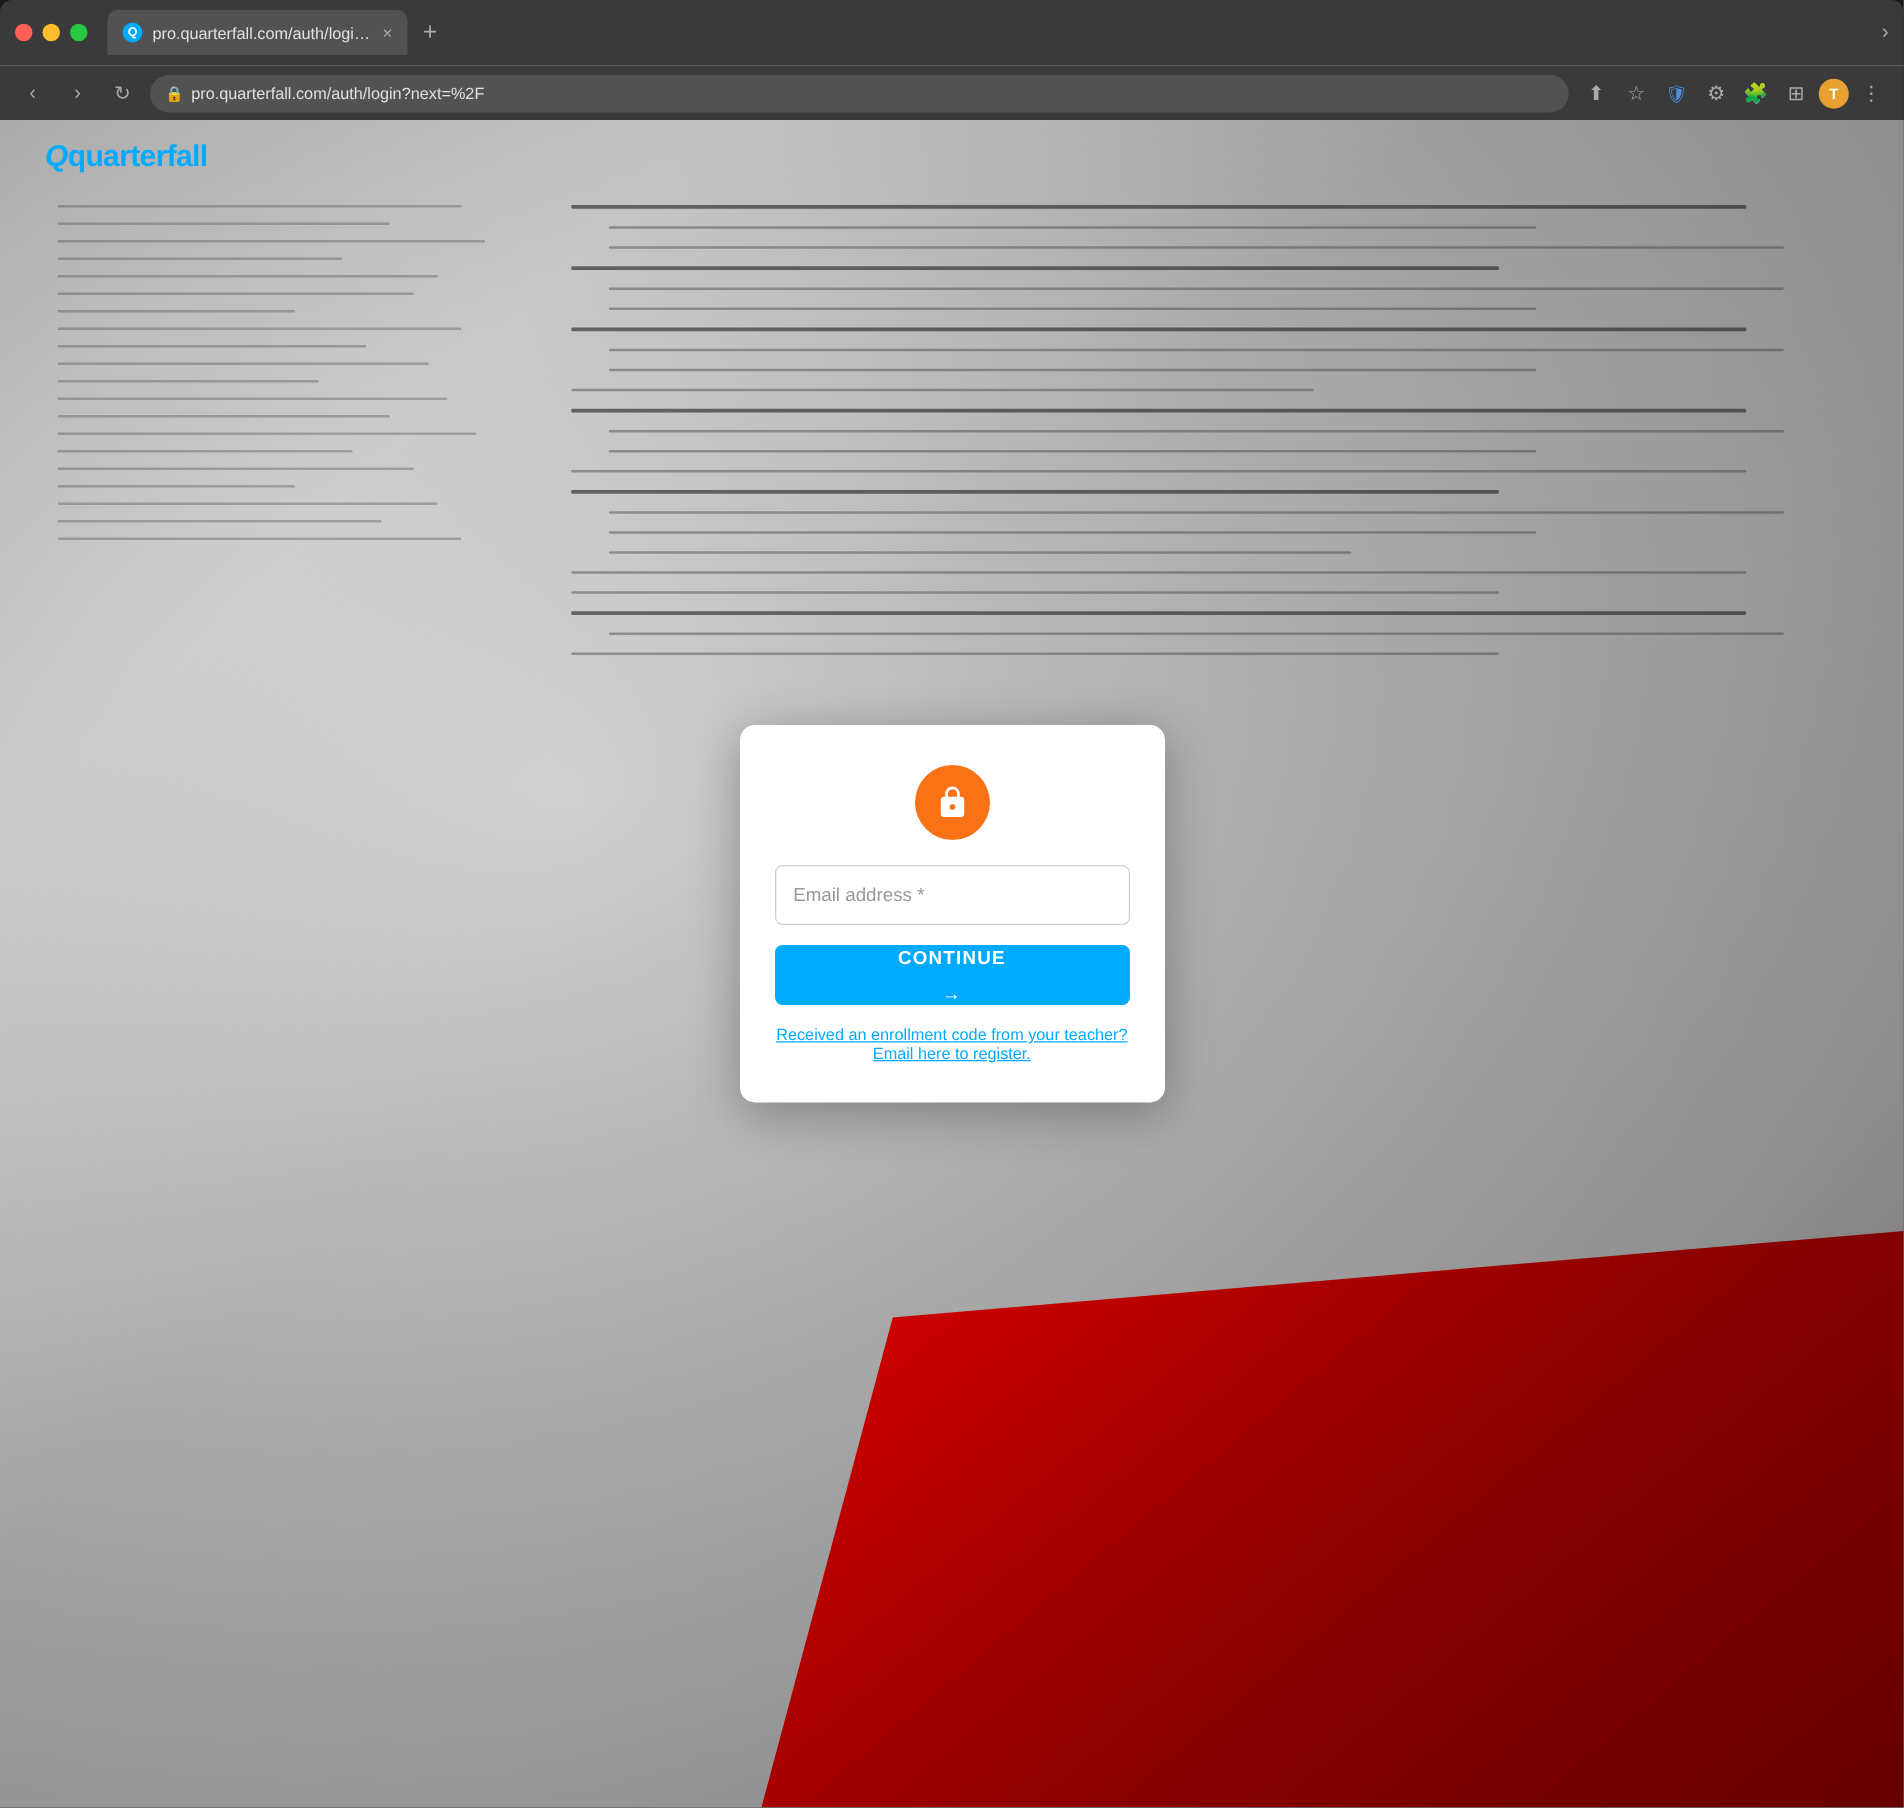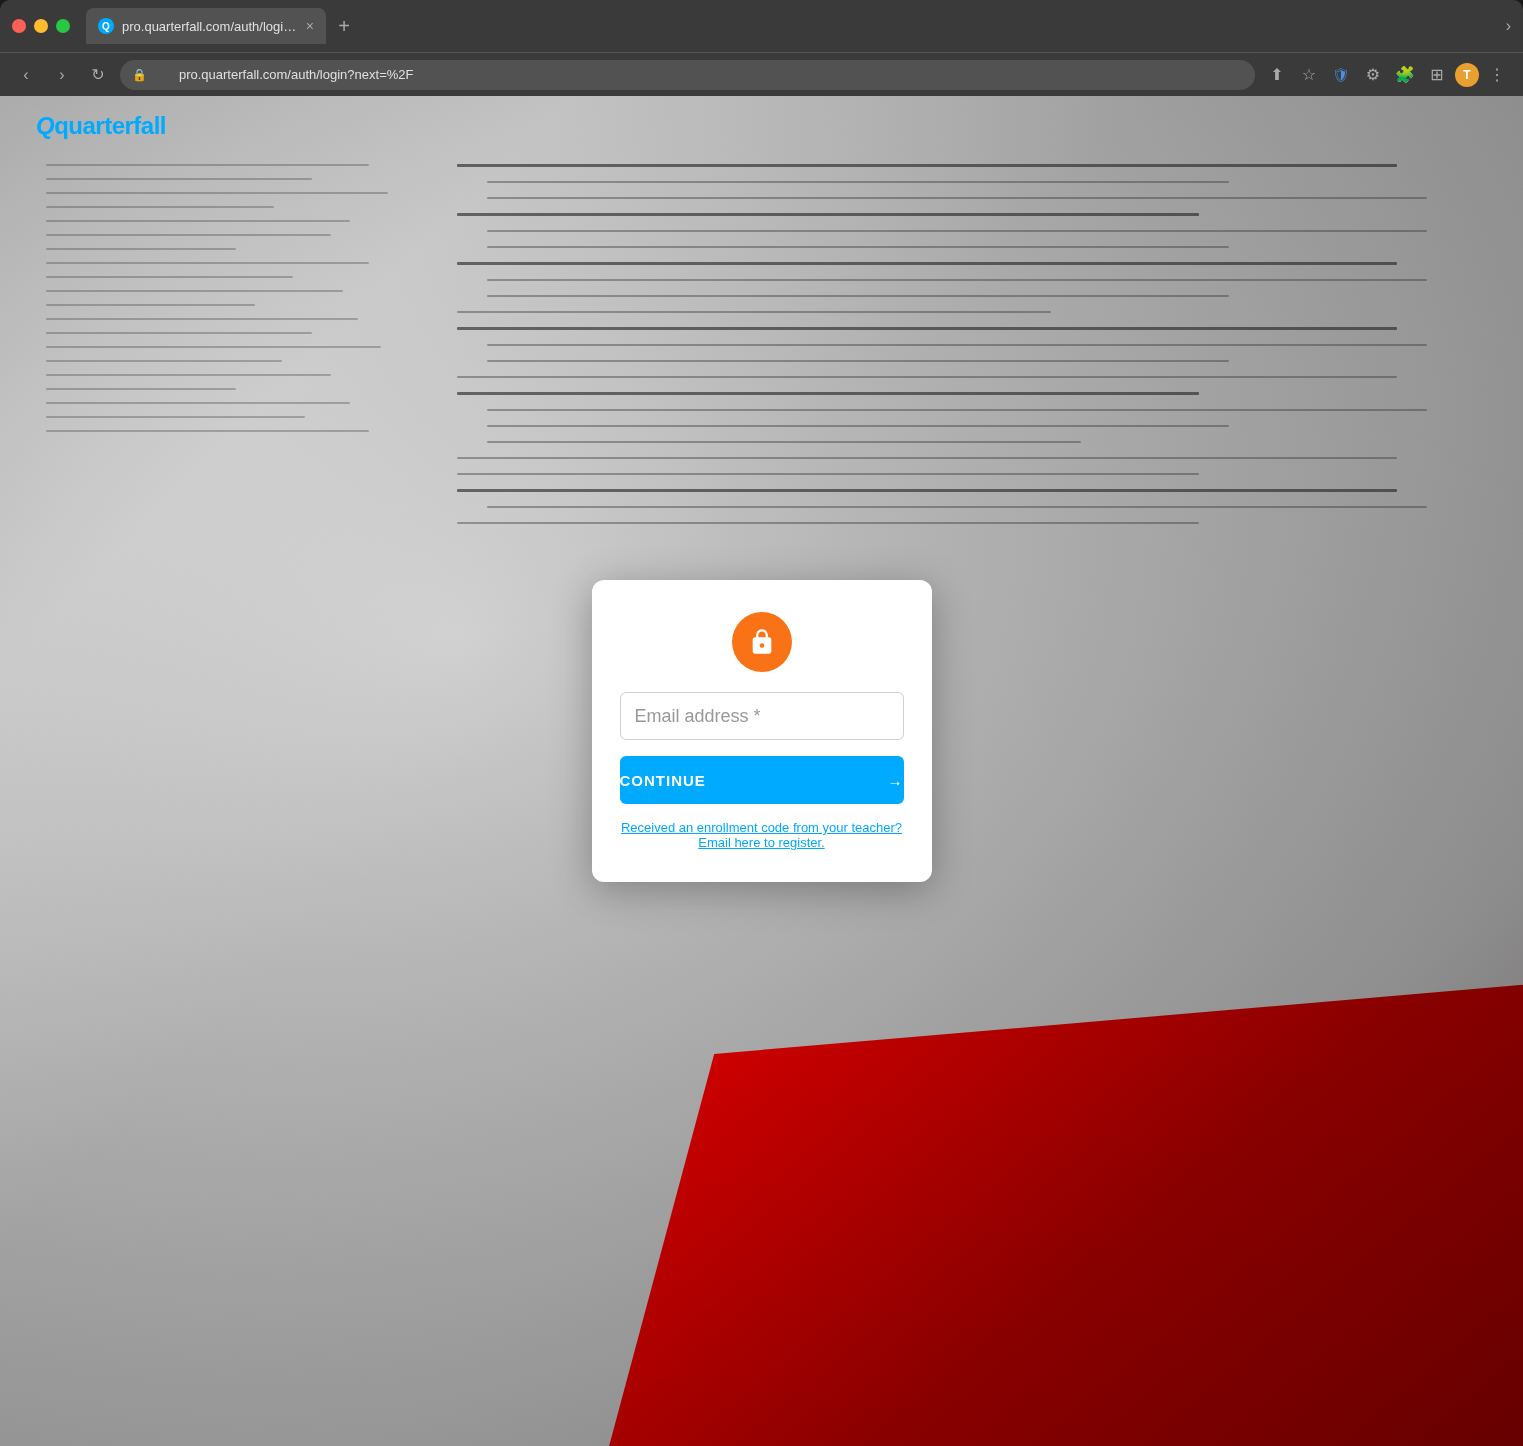--- a/index.html
+++ b/index.html
@@ -147,21 +147,20 @@
 
     .address-bar-lock {
       color: #aaa;
       font-size: 12px;
     }
 
     .address-bar-url {
       color: #e0e0e0;
       font-size: 13px;
       flex: 1;
-      margin-left: 26px;
     }
 
     .toolbar-right-icons {
       display: flex;
       align-items: center;
       gap: 4px;
     }
 
     .toolbar-icon {
       color: #aaa;
@@ -330,21 +329,21 @@
     .lock-svg {
       color: white;
     }
 
     .email-input {
       width: 100%;
       height: 48px;
       border: 1.5px solid #d0d0d0;
       border-radius: 6px;
       padding: 0 14px;
-      font-size: 18px;
+      font-size: 15px;
       color: #15803d;
       outline: none;
       background: white;
     }
 
     .email-input::placeholder {
       color: #999;
     }
 
     .continue-btn {
@@ -353,22 +352,23 @@
       background: #00aaff;
       border: none;
       border-radius: 6px;
       color: white;
       font-size: 15px;
       font-weight: 700;
       letter-spacing: 1px;
       cursor: pointer;
       display: flex;
       align-items: center;
-      justify-content: space-between;
+      justify-content: flex-end;
       gap: 12px;
+      flex-direction: column;
     }
 
     .enrollment-link {
       color: #00aaff;
       font-size: 13px;
       text-decoration: underline;
       cursor: pointer;
       text-align: center;
     }
   </style>

